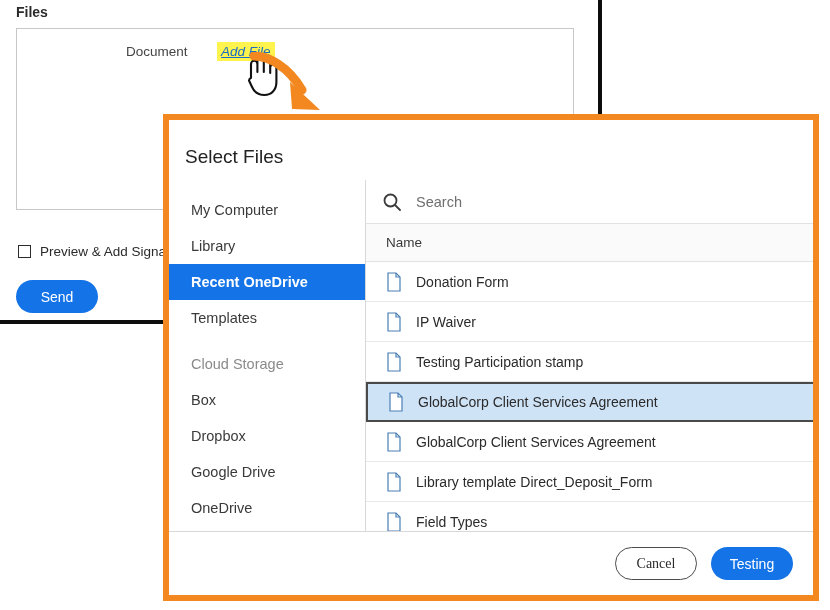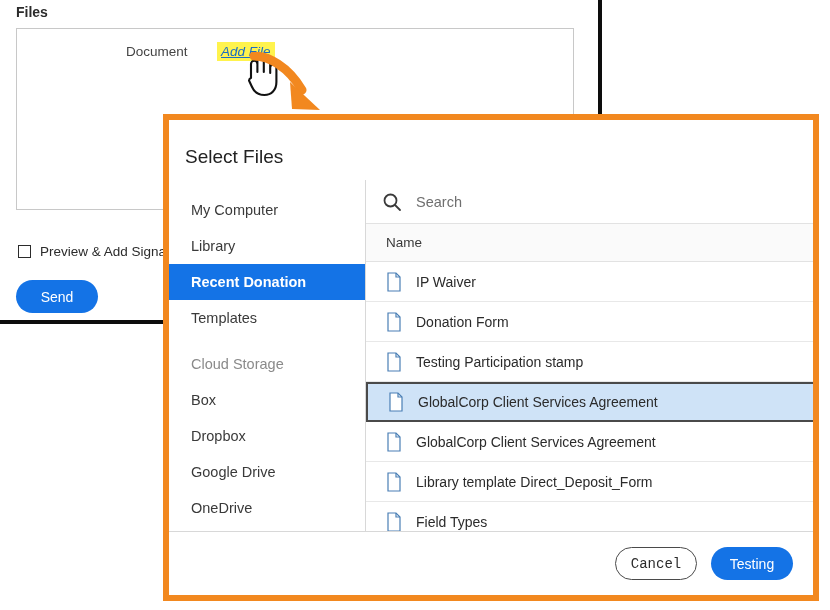--- a/index.html
+++ b/index.html
@@ -278,21 +278,21 @@
   }
   #cancel-button {
     width: 82px;
     height: 33px;
     border-radius: 17px;
     border: 1.5px solid #4a4a4a;
     background: #ffffff;
     color: #2b2b2b;
     font-size: 14px;
     cursor: pointer;
-    font-family: Liberation Mono, monospace;
+    font-family: Liberation Serif, serif;
   }
   #attach-button {
     width: 82px;
     height: 33px;
     border-radius: 17px;
     border: none;
     background: #1473e6;
     color: #ffffff;
     font-size: 14px;
     cursor: pointer;
@@ -330,21 +330,21 @@
 
 <div id="dialog-frame">
   <div id="dialog-inner">
     <div id="dialog-title">Select Files</div>
 
     <div id="dialog-body">
 
       <div id="sidebar">
         <div class="side-item">My Computer</div>
         <div class="side-item">Library</div>
-        <div class="side-item selected">Recent Donation</div>
+        <div class="side-item selected">Recent OneDrive</div>
         <div class="side-item">Templates</div>
         <div class="side-header">Cloud Storage</div>
         <div class="side-item">Box</div>
         <div class="side-item">Dropbox</div>
         <div class="side-item">Google Drive</div>
         <div class="side-item">OneDrive</div>
       </div>
 
       <div id="filelist">
         <div id="search-row">
@@ -355,29 +355,29 @@
           <input id="search-input" type="text" placeholder="Search" style="">
         </div>
 
         <div id="name-header">Name</div>
 
         <div class="file-row">
           <svg class="doc-icon" viewBox="0 0 16 20">
             <path d="M2,1 L10,1 L14,5 L14,19 L2,19 Z" fill="#ffffff" stroke="#4a7fb5" stroke-width="1.2"></path>
             <path d="M10,1 L10,5 L14,5" fill="none" stroke="#4a7fb5" stroke-width="1.2"></path>
           </svg>
+          <span>Donation Form</span>
+        </div>
+
+        <div class="file-row">
+          <svg class="doc-icon" viewBox="0 0 16 20">
+            <path d="M2,1 L10,1 L14,5 L14,19 L2,19 Z" fill="#ffffff" stroke="#4a7fb5" stroke-width="1.2"></path>
+            <path d="M10,1 L10,5 L14,5" fill="none" stroke="#4a7fb5" stroke-width="1.2"></path>
+          </svg>
           <span>IP Waiver</span>
-        </div>
-
-        <div class="file-row">
-          <svg class="doc-icon" viewBox="0 0 16 20">
-            <path d="M2,1 L10,1 L14,5 L14,19 L2,19 Z" fill="#ffffff" stroke="#4a7fb5" stroke-width="1.2"></path>
-            <path d="M10,1 L10,5 L14,5" fill="none" stroke="#4a7fb5" stroke-width="1.2"></path>
-          </svg>
-          <span>Donation Form</span>
         </div>
 
         <div class="file-row">
           <svg class="doc-icon" viewBox="0 0 16 20">
             <path d="M2,1 L10,1 L14,5 L14,19 L2,19 Z" fill="#ffffff" stroke="#4a7fb5" stroke-width="1.2"></path>
             <path d="M10,1 L10,5 L14,5" fill="none" stroke="#4a7fb5" stroke-width="1.2"></path>
           </svg>
           <span>Testing Participation stamp</span>
         </div>
 

